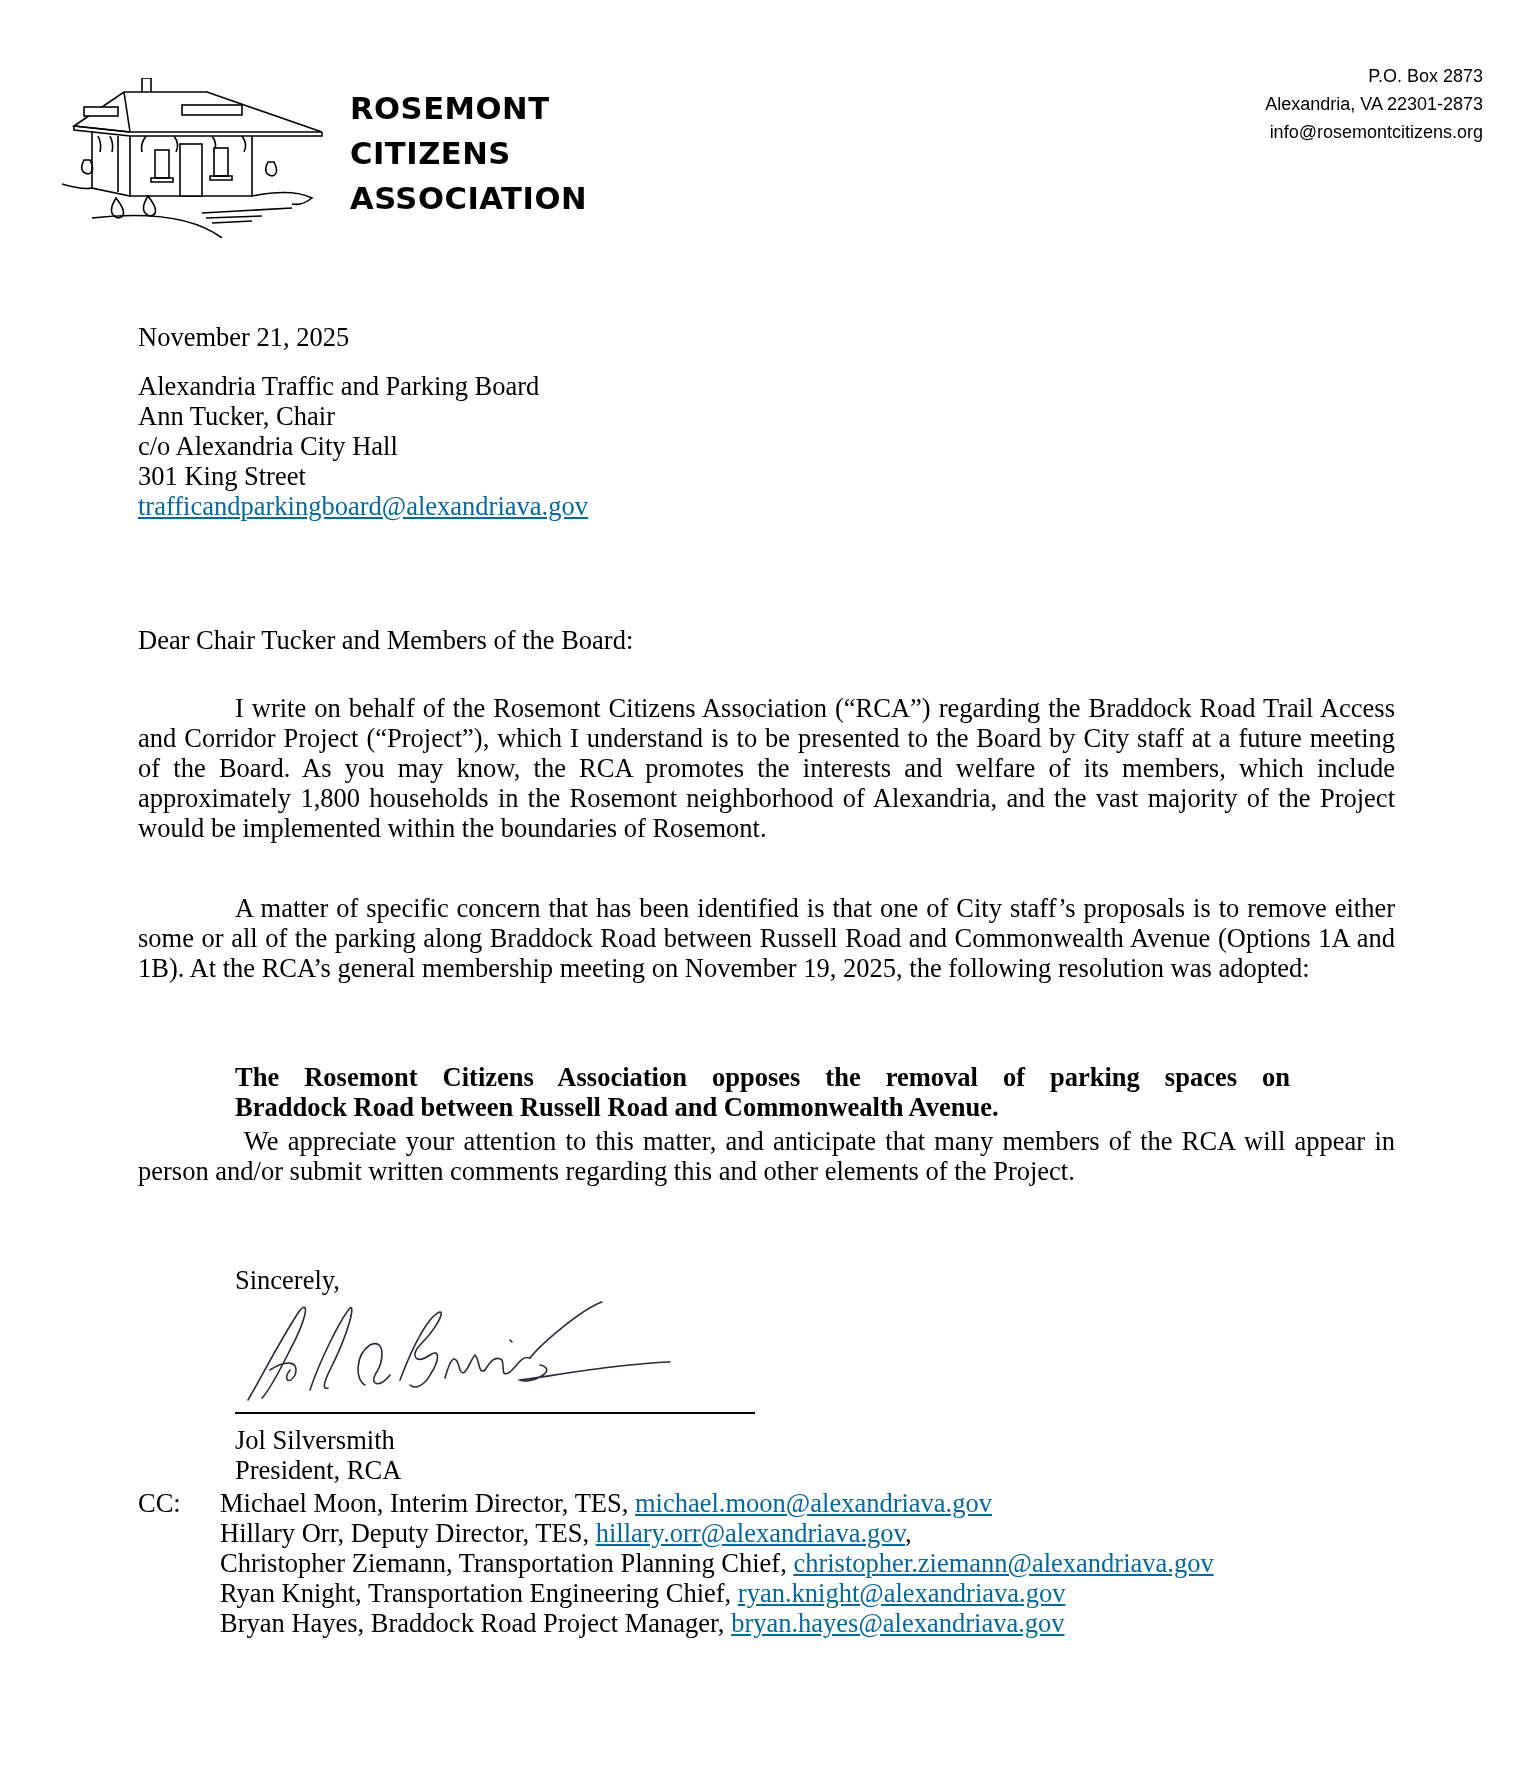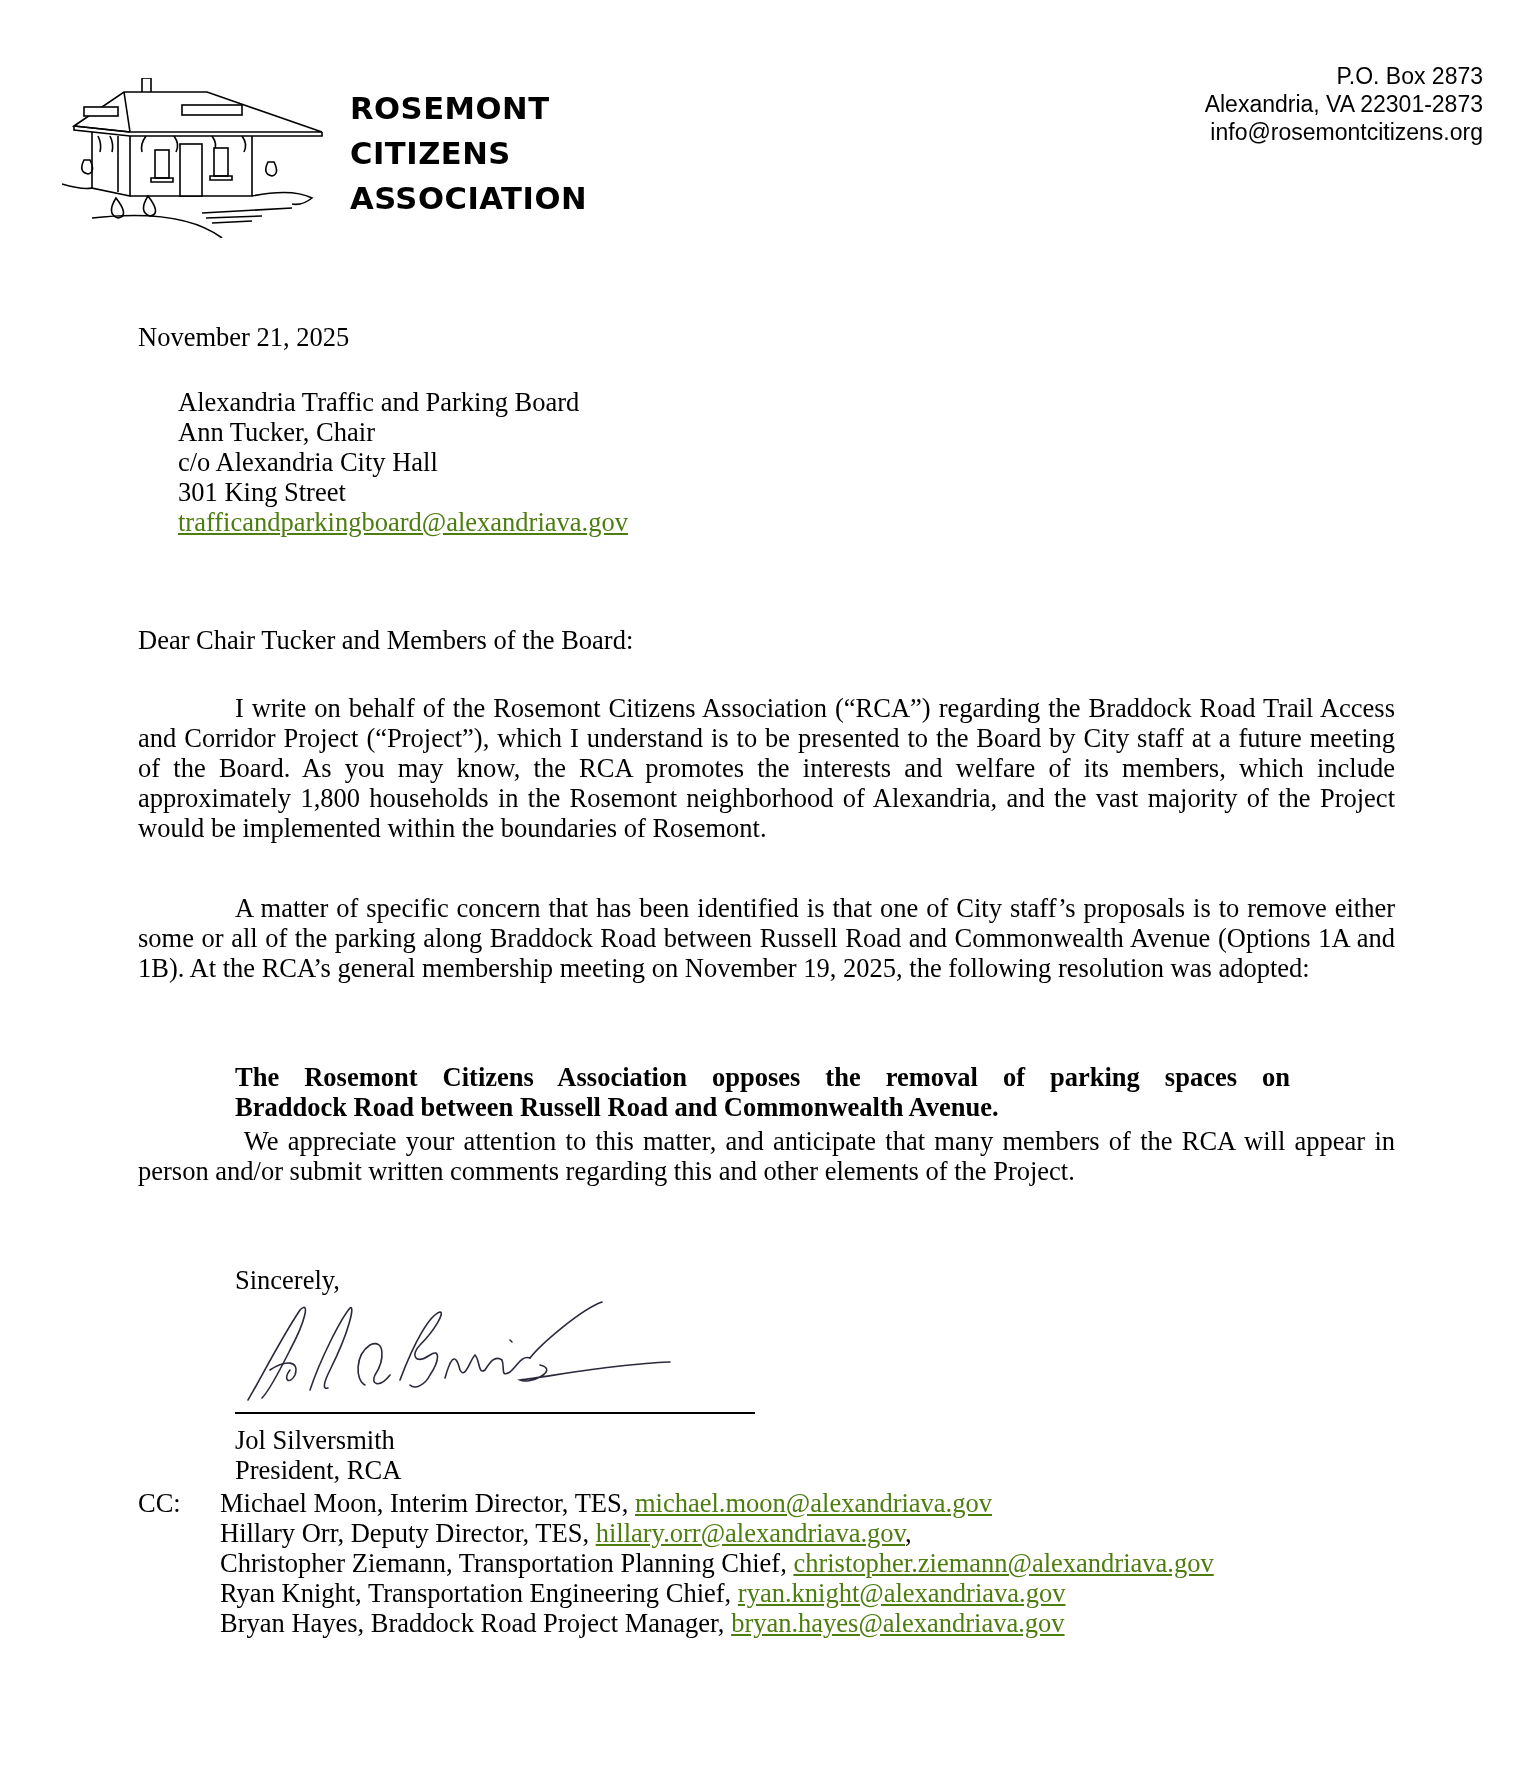--- a/index.html
+++ b/index.html
@@ -1,28 +1,28 @@
 <!DOCTYPE html>
 <html><head>
 <meta charset="utf-8">
 <style>
   html, body { margin: 0; padding: 0; background: #ffffff; }
   body { width: 1520px; height: 1790px; position: relative; overflow: hidden; color: #000; }
   .serif { font-family: "Liberation Serif", "DejaVu Serif", serif; font-size: 26.5px; line-height: 30px; }
   .abs { position: absolute; }
-  a.link { color: #4d7c0f; text-decoration: underline; }
+  a.link { color: #0369a1; text-decoration: underline; }
 
   
   #logo { left: 62px; top: 78px; width: 290px; height: 160px; }
   #org-name { left: 350px; top: 86px; font-family: "DejaVu Sans", "Liberation Sans", sans-serif; font-weight: bold; font-size: 30px; line-height: 45px; letter-spacing: 0.5px; }
   #org-name div { transform: scaleX(1.02); transform-origin: left; }
-  #return-address { right: 37px; top: 62px; text-align: right; font-family: "Liberation Sans", "DejaVu Sans", sans-serif; font-size: 23px; line-height: 28px; }
+  #return-address { right: 37px; top: 62px; text-align: right; font-family: "Liberation Sans", "DejaVu Sans", sans-serif; font-size: 18px; line-height: 28px; }
 
   #date { left: 138px; top: 322px; }
-  #recipient { left: 138px; top: 387px; margin-left: 40px; }
+  #recipient { left: 138px; top: 371px; }
   #salutation { left: 138px; top: 625px; }
 
   .para { left: 138px; width: 1257px; text-align: justify; }
   .para .indent { display: inline-block; width: 97px; }
   #para1 { top: 693px; }
   #para2 { top: 893px; }
   #resolution { left: 235px; width: 1055px; top: 1062px; font-weight: bold; text-align: justify; text-align-last: left; }
   #resolution .l1 { text-align: justify; text-align-last: justify; display: block; }
   #para3 { top: 1126px; }
 

